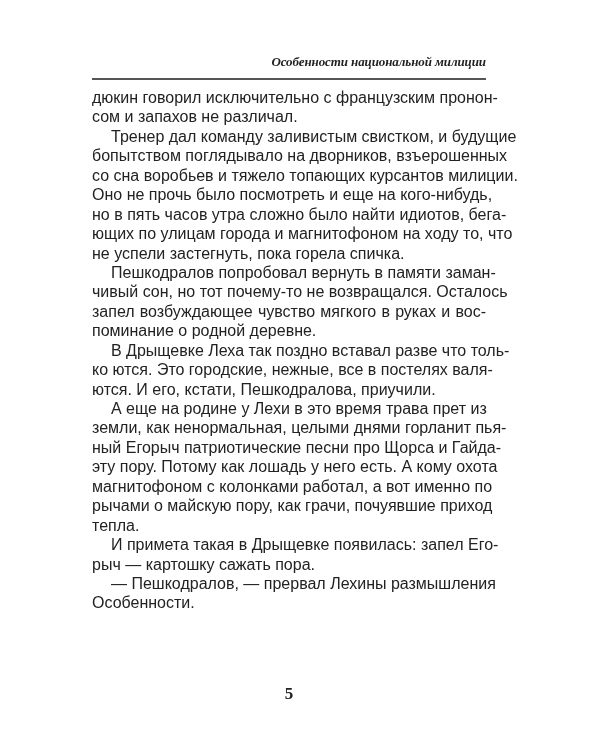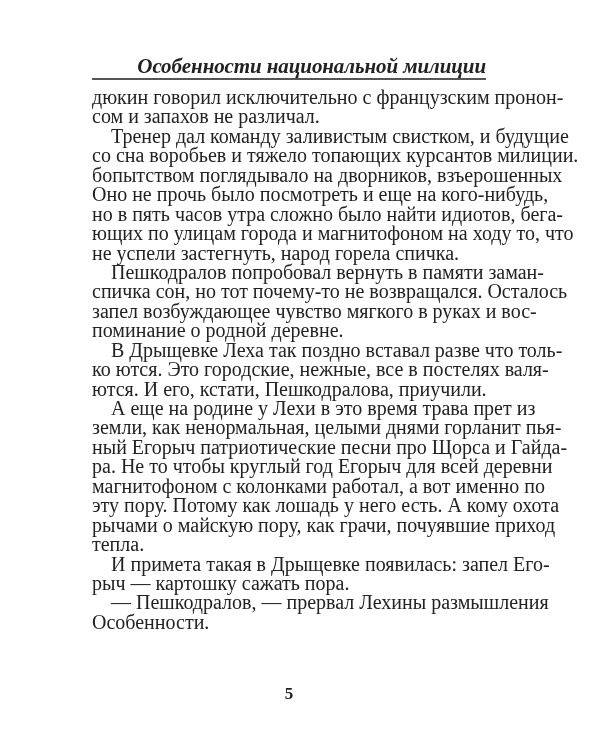--- a/index.html
+++ b/index.html
@@ -21,40 +21,40 @@
       width: 394px;
       height: 750px;
     }
     .running-head {
       position: absolute;
       top: 54px;
       right: 0;
       font-family: "Liberation Serif", "DejaVu Serif", serif;
       font-style: italic;
       font-weight: bold;
-      font-size: 21px;
+      font-size: 13px;
       color: #222;
       letter-spacing: -0.1px;
       white-space: nowrap;
     }
     .head-rule {
       position: absolute;
       top: 78px;
       left: 0;
       width: 394px;
       height: 0;
       border-top: 2px solid #555;
     }
     .body-text {
       position: absolute;
       top: 88px;
       left: 0;
       width: 394px;
-      font-family: Liberation Serif, serif;
-      font-size: 20px;
+      font-family: Liberation Sans, sans-serif;
+      font-size: 16px;
       line-height: 19.45px;
       color: #222;
     }
     .line {
       display: block;
       height: 19.45px;
       white-space: nowrap;
       text-align: justify;
       text-align-last: justify;
       overflow: visible;
@@ -84,45 +84,44 @@
   <div class="running-head">Особенности национальной милиции</div>
   <div class="head-rule"></div>
 
   <div class="body-text" id="body-text">
       <div>
         <span class="line">дюкин говорил исключительно с французским пронон-</span>
         <span class="line last">сом и запахов не различал.</span>
       </div>
       <div>
         <span class="line indent">Тренер дал команду заливистым свистком, и будущие</span>
+        <span class="line">бопытством поглядывало на дворников, взъерошенных</span>
         <span class="line">со сна воробьев и тяжело топающих курсантов милиции.</span>
-        <span class="line">бопытством поглядывало на дворников, взъерошенных</span>
         <span class="line">Оно не прочь было посмотреть и еще на кого-нибудь,</span>
         <span class="line">но в пять часов утра сложно было найти идиотов, бега-</span>
         <span class="line">ющих по улицам города и магнитофоном на ходу то, что</span>
-        <span class="line last">не успели застегнуть, народ горела спичка.</span>
+        <span class="line last">не успели застегнуть, пока горела спичка.</span>
       </div>
       <div>
         <span class="line indent">Пешкодралов попробовал вернуть в памяти заман-</span>
-        <span class="line">спичка сон, но тот почему-то не возвращался. Осталось</span>
+        <span class="line">чивый сон, но тот почему-то не возвращался. Осталось</span>
         <span class="line">запел возбуждающее чувство мягкого в руках и вос-</span>
         <span class="line last">поминание о родной деревне.</span>
       </div>
       <div>
         <span class="line indent">В Дрыщевке Леха так поздно вставал разве что толь-</span>
         <span class="line">ко ются. Это городские, нежные, все в постелях валя-</span>
         <span class="line last">ются. И его, кстати, Пешкодралова, приучили.</span>
       </div>
       <div>
         <span class="line indent">А еще на родине у Лехи в это время трава прет из</span>
         <span class="line">земли, как ненормальная, целыми днями горланит пья-</span>
         <span class="line">ный Егорыч патриотические песни про Щорса и Гайда-</span>
-        <span class="line">ра. Не то чтобы круглый год Егорыч для всей деревни</span>
+        <span class="line">эту пору. Потому как лошадь у него есть. А кому охота</span>
         <span class="line">магнитофоном с колонками работал, а вот именно по</span>
-        <span class="line">эту пору. Потому как лошадь у него есть. А кому охота</span>
         <span class="line">рычами о майскую пору, как грачи, почуявшие приход</span>
         <span class="line last">тепла.</span>
       </div>
       <div>
         <span class="line indent">И примета такая в Дрыщевке появилась: запел Его-</span>
         <span class="line last">рыч — картошку сажать пора.</span>
       </div>
       <div>
         <span class="line indent">— Пешкодралов, — прервал Лехины размышления</span>
         <span class="line last">Особенности.</span>

